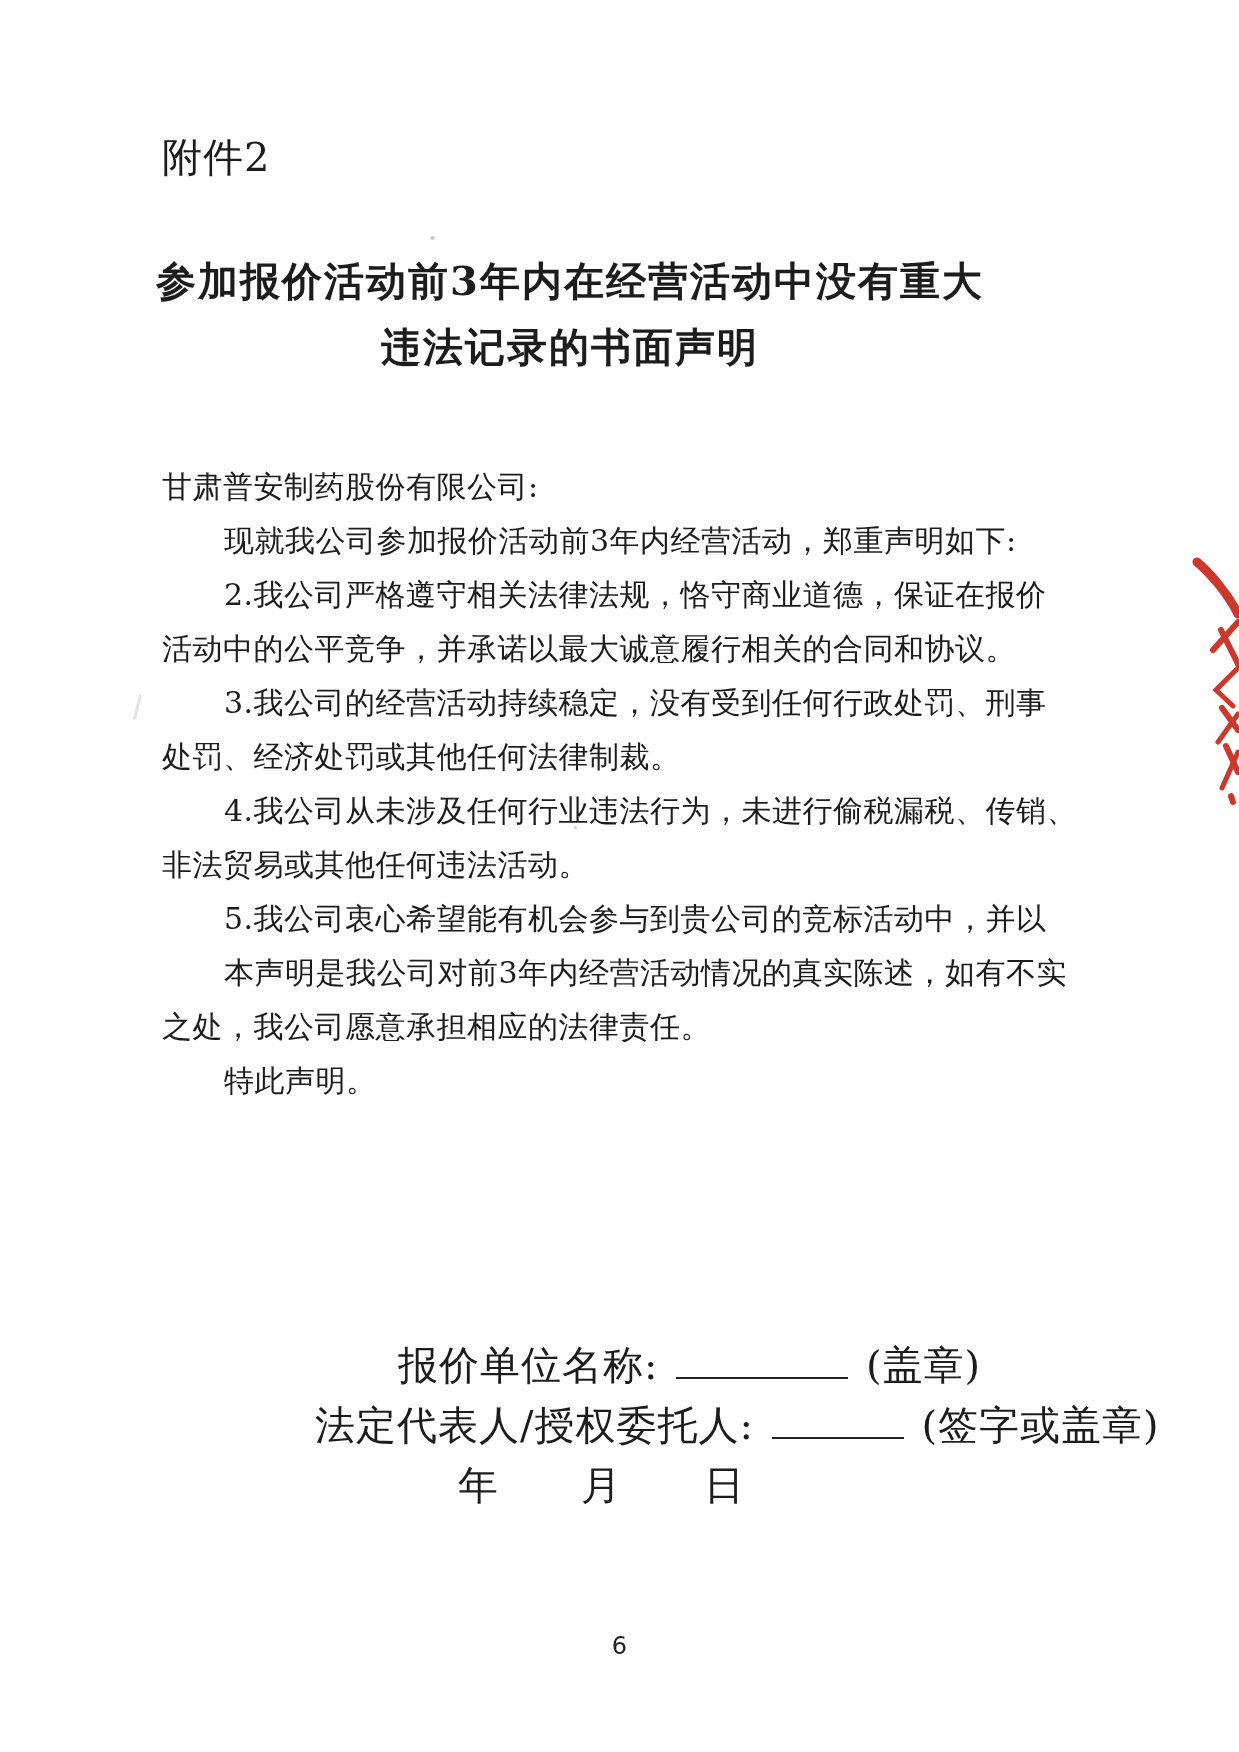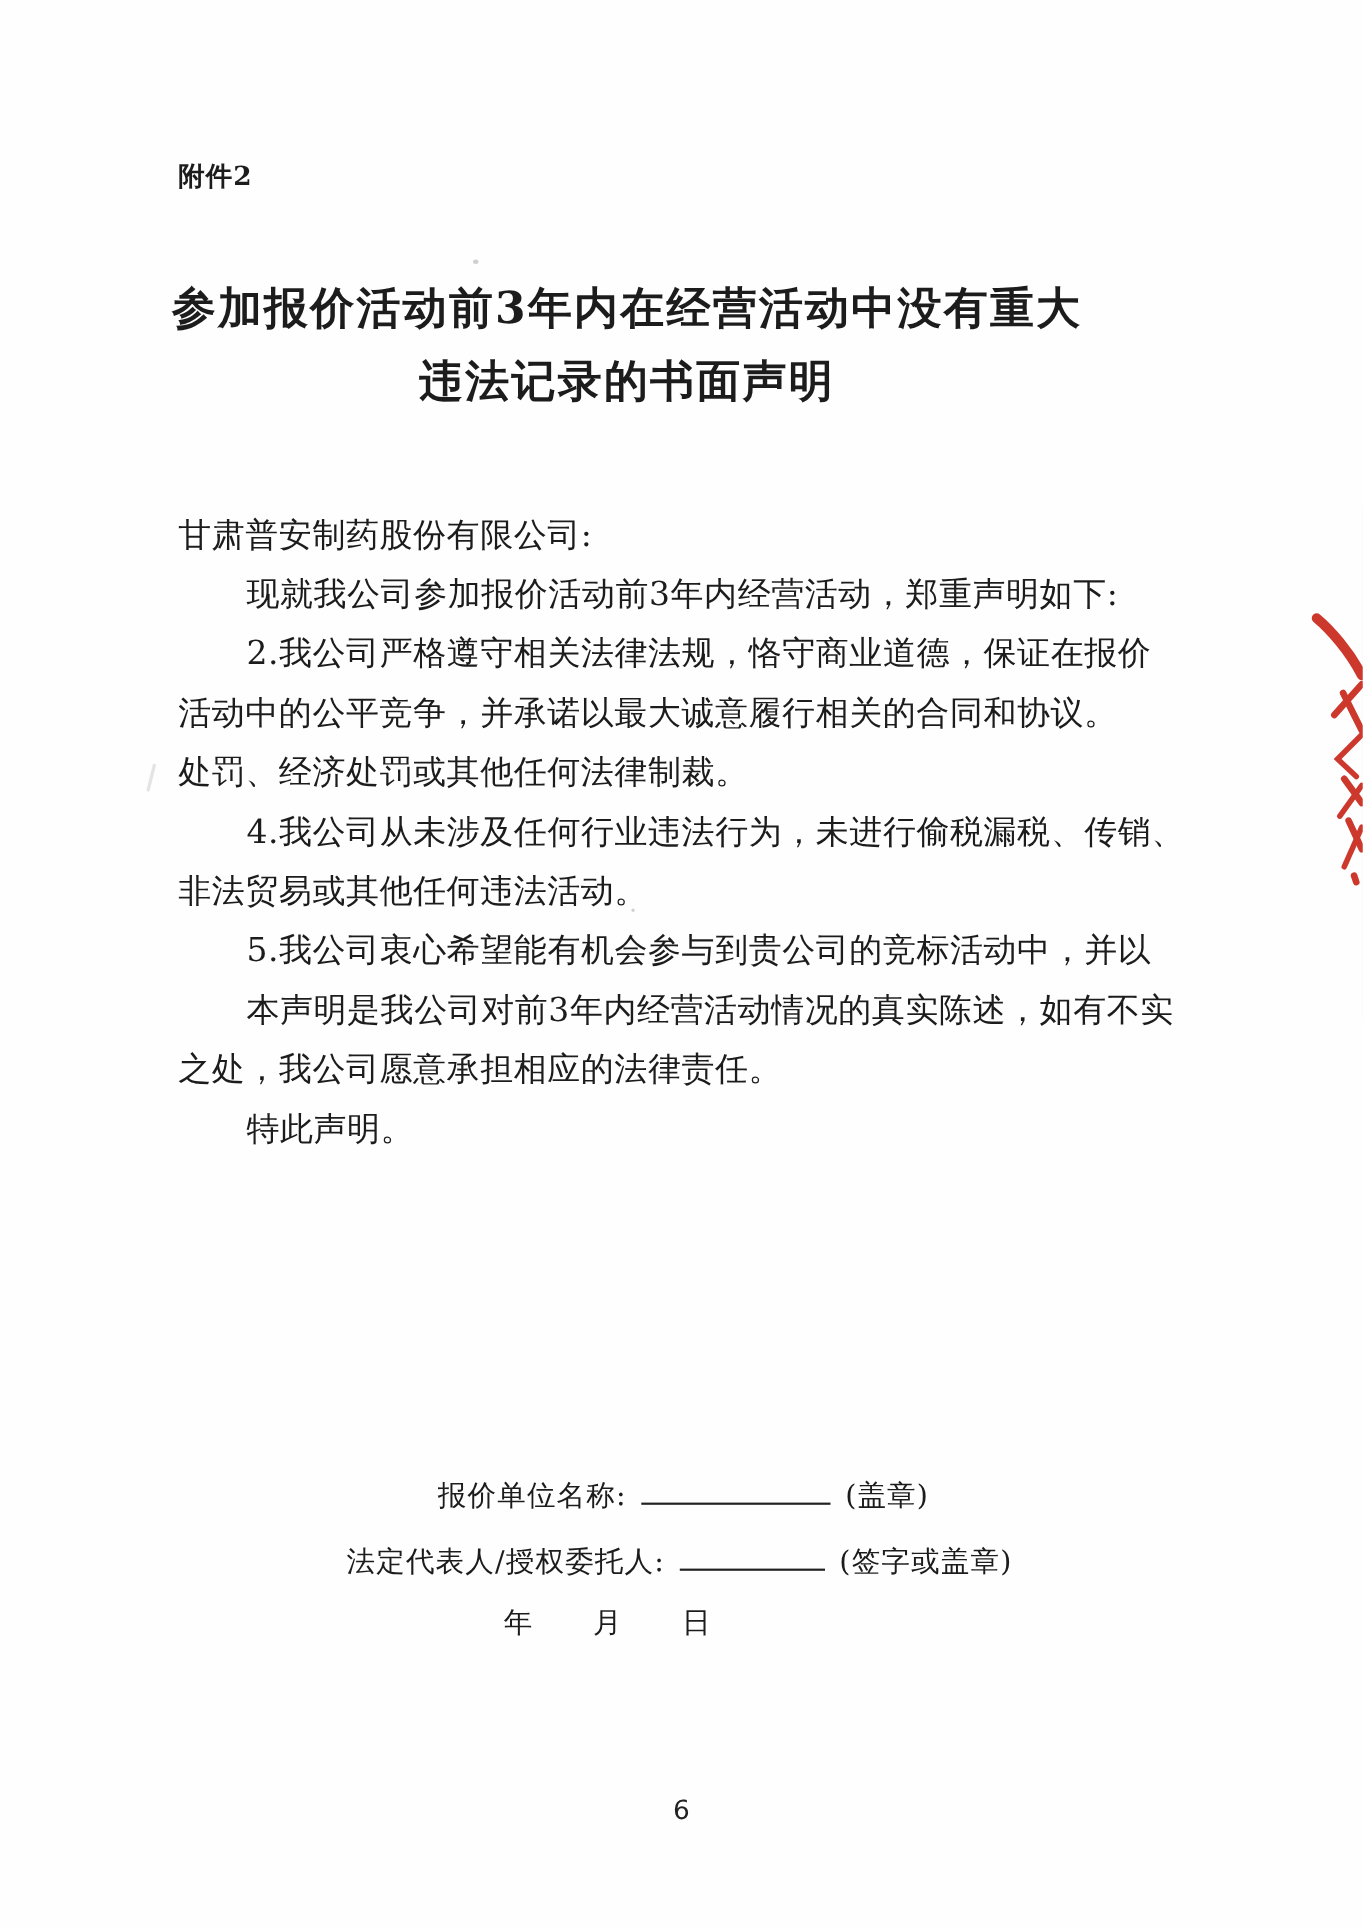--- a/index.html
+++ b/index.html
@@ -7,23 +7,23 @@
     position: relative;
     width: 1239px;
     height: 1752px;
     background: #fefefe;
     overflow: hidden;
     font-family: "DejaVu Serif", "Liberation Serif", serif;
     color: #1c1c1c;
   }
   .attachment-label {
     position: absolute;
-    left: 162px; top: 144px;
-    font-size: 24px;
-    font-weight: 700;
+    left: 162px; top: 130px;
+    font-size: 40px;
+    font-weight: 400;
     letter-spacing: 1px;
   }
   .doc-title {
     position: absolute;
     left: 50px; top: 248px;
     width: 1040px;
     text-align: center;
     font-size: 40px;
     font-weight: 700;
     line-height: 66px;
@@ -34,21 +34,21 @@
     left: 162px; top: 460px;
     width: 915px;
     font-size: 30px;
     line-height: 54px;
     letter-spacing: 0.5px;
   }
   .body-line { white-space: nowrap; }
   .body-line.indent { padding-left: 62px; }
   .sig-line {
     position: absolute;
-    font-size: 26px;
+    font-size: 40px;
     letter-spacing: 1px;
     white-space: nowrap;
   }
   .sig-unit { left: 398px; top: 1338px; }
   .sig-rep  { left: 315px; top: 1398px; }
   .sig-date { left: 458px; top: 1458px; }
   .blank-underline {
     display: inline-block;
     border-bottom: 2px solid #222;
     height: 28px;
@@ -96,20 +96,21 @@
   <div class="doc-title">
     <div>参加报价活动前3年内在经营活动中没有重大</div>
     <div>违法记录的书面声明</div>
   </div>
 
   <div class="body-block">
     <div class="body-line">甘肃普安制药股份有限公司:</div>
     <div class="body-line indent">现就我公司参加报价活动前3年内经营活动，郑重声明如下:</div>
     <div class="body-line indent">2.我公司严格遵守相关法律法规，恪守商业道德，保证在报价</div>
     <div class="body-line">活动中的公平竞争，并承诺以最大诚意履行相关的合同和协议。</div>
+    <div class="body-line indent">3.我公司的经营活动持续稳定，没有受到任何行政处罚、刑事</div>
     <div class="body-line">处罚、经济处罚或其他任何法律制裁。</div>
     <div class="body-line indent">4.我公司从未涉及任何行业违法行为，未进行偷税漏税、传销、</div>
     <div class="body-line">非法贸易或其他任何违法活动。</div>
     <div class="body-line indent">5.我公司衷心希望能有机会参与到贵公司的竞标活动中，并以</div>
     <div class="body-line indent">本声明是我公司对前3年内经营活动情况的真实陈述，如有不实</div>
     <div class="body-line">之处，我公司愿意承担相应的法律责任。</div>
     <div class="body-line indent">特此声明。</div>
   </div>
 
   <div class="sig-line sig-unit">

